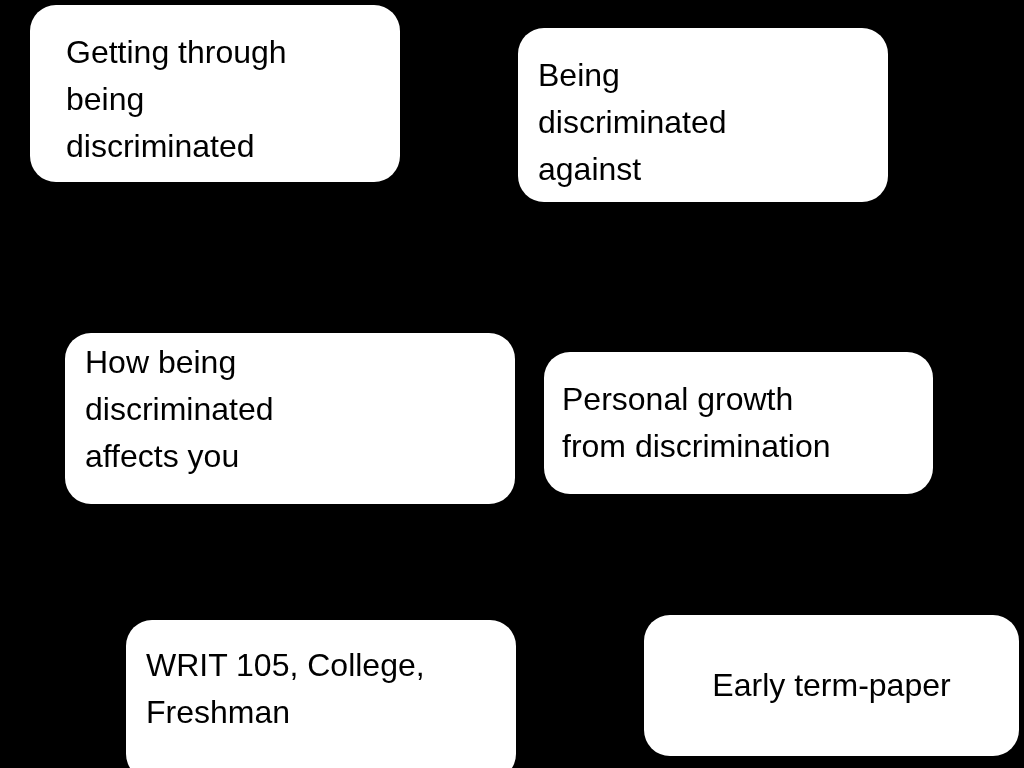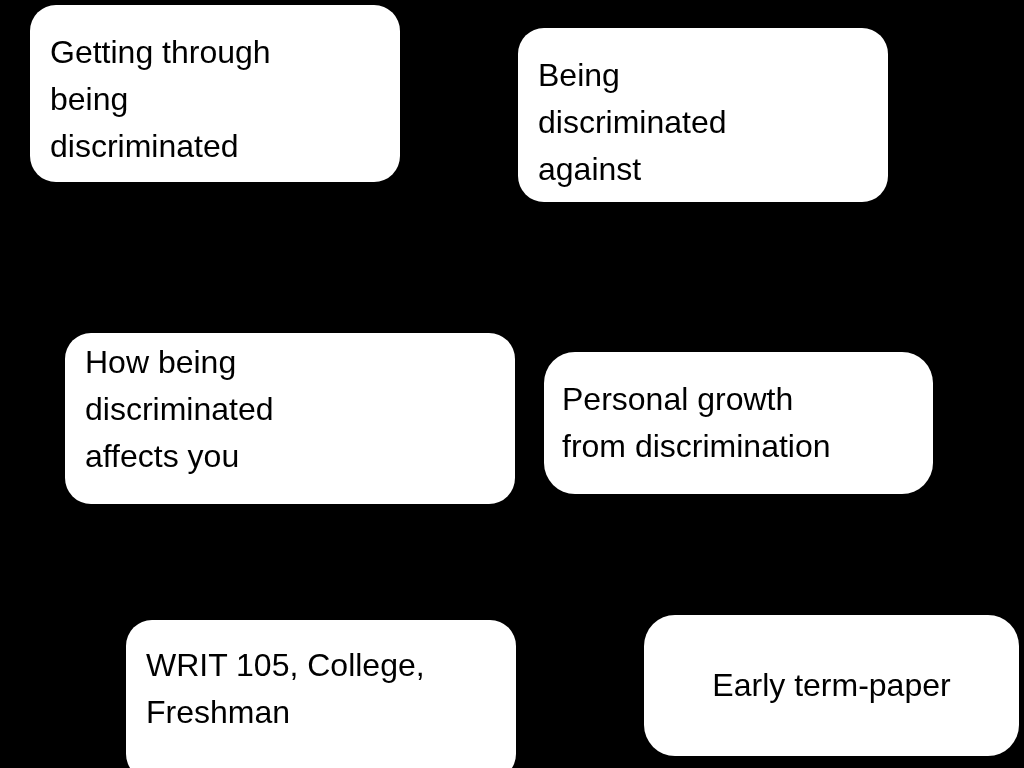--- a/index.html
+++ b/index.html
@@ -34,26 +34,26 @@
   }
   .node .node-label {
     display: block;
     white-space: pre-line;
   }
 
   
   .node.align-left        { justify-content: flex-start; }
   .node.align-center      { justify-content: center; text-align: center; margin-left: 36px; }
   .node.valign-top        { align-items: flex-start; }
-  .node.valign-middle     { align-items: center; border-radius: 31px; }
+  .node.valign-middle     { align-items: center; }
 
   
   #node-0 {
     left: 30px;  top: 5px;   width: 370px; height: 177px;
-    padding: 24px 18px 0 20px;
+    padding: 24px 18px 0 36px;
   }
   #node-1 {
     left: 518px; top: 28px;  width: 370px; height: 174px;
     padding: 24px 18px 0 20px;
   }
   #node-2 {
     left: 65px;  top: 333px; width: 450px; height: 171px;
     padding: 6px 18px 0 20px;
   }
   #node-3 {

